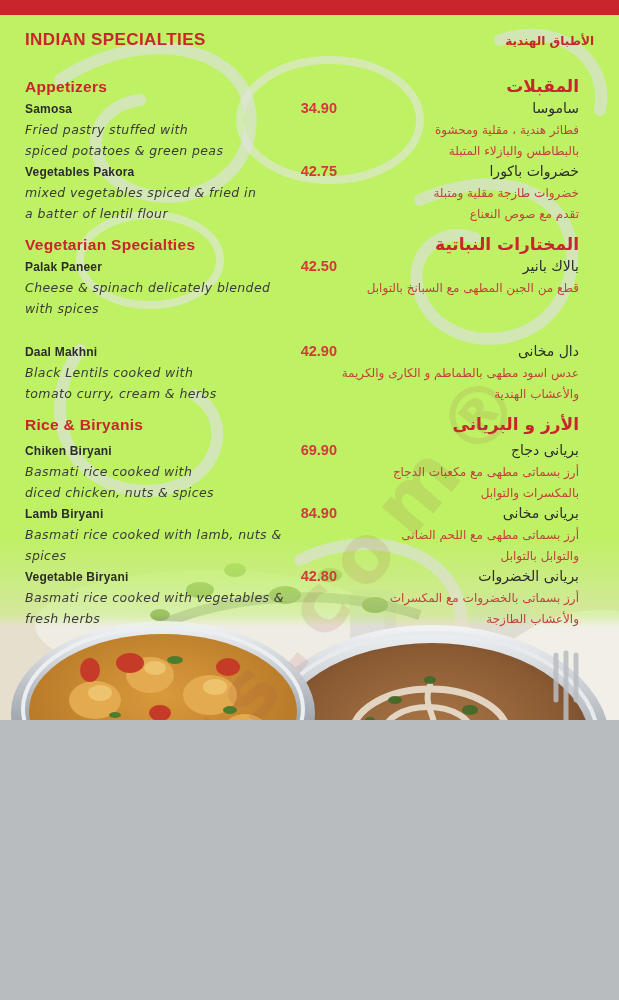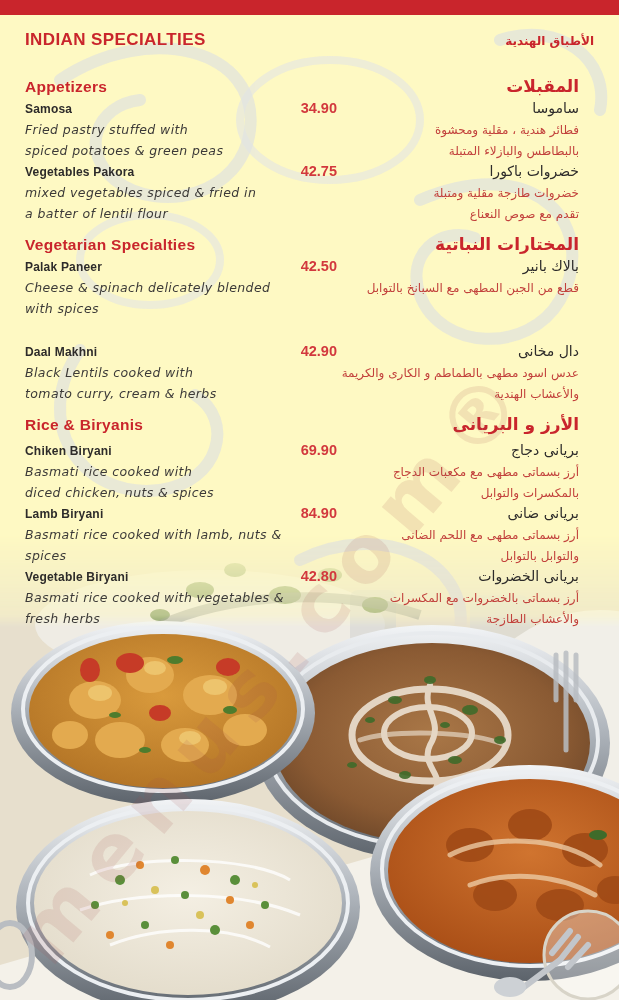--- a/index.html
+++ b/index.html
@@ -1,17 +1,17 @@
 <!DOCTYPE html>
 <html lang="en"><head>
 <meta charset="utf-8">
 <style>
   html,body{margin:0;padding:0;background:#b9bcbe;}
-  .page{position:relative;width:619px;height:1000px;margin:0 auto;overflow:hidden;
-        background:#fef9c3;font-family:"Liberation Sans",sans-serif;}
+  .page{position:relative;width:619px;height:720px;margin:0 auto;overflow:hidden;
+        background:#bef264;font-family:"Liberation Sans",sans-serif;}
   .topbar{position:absolute;top:0;left:0;width:619px;height:15px;background:#c9252c;z-index:2;}
   .bg-swirls{position:absolute;inset:0;z-index:0;}
   
   .title-row{position:absolute;top:30px;left:25px;right:25px;display:flex;
              justify-content:space-between;align-items:baseline;z-index:2;}
   .title-en{color:#c9252c;font-weight:bold;font-size:17px;letter-spacing:.4px;}
   .title-ar{color:#c9252c;font-weight:bold;font-size:12px;font-family:"DejaVu Sans",sans-serif;direction:rtl;}
   
   .menu-section{position:absolute;left:25px;right:40px;z-index:2;}
   .sec-head{display:flex;justify-content:space-between;align-items:baseline;height:22px;}
@@ -158,21 +158,21 @@
     </div>
     <div class="row">
       <div class="l de">diced chicken, nuts &amp; spices</div>
       <div class="r da">بالمكسرات والتوابل</div>
     </div>
     <div class="row">
       <div class="l">
           <span class="nm">Lamb Biryani</span>
           <span class="pr">84.90</span>
         </div>
-      <div class="r arnm">بريانى ضانى</div>
+      <div class="r arnm">بريانى مخانى</div>
     </div>
     <div class="row">
       <div class="l de">Basmati rice cooked with lamb, nuts &amp;</div>
       <div class="r da">أرز بسماتى مطهى مع اللحم الضانى</div>
     </div>
     <div class="row">
       <div class="l de">spices</div>
       <div class="r da">والتوابل بالتوابل</div>
     </div>
     <div class="row">

